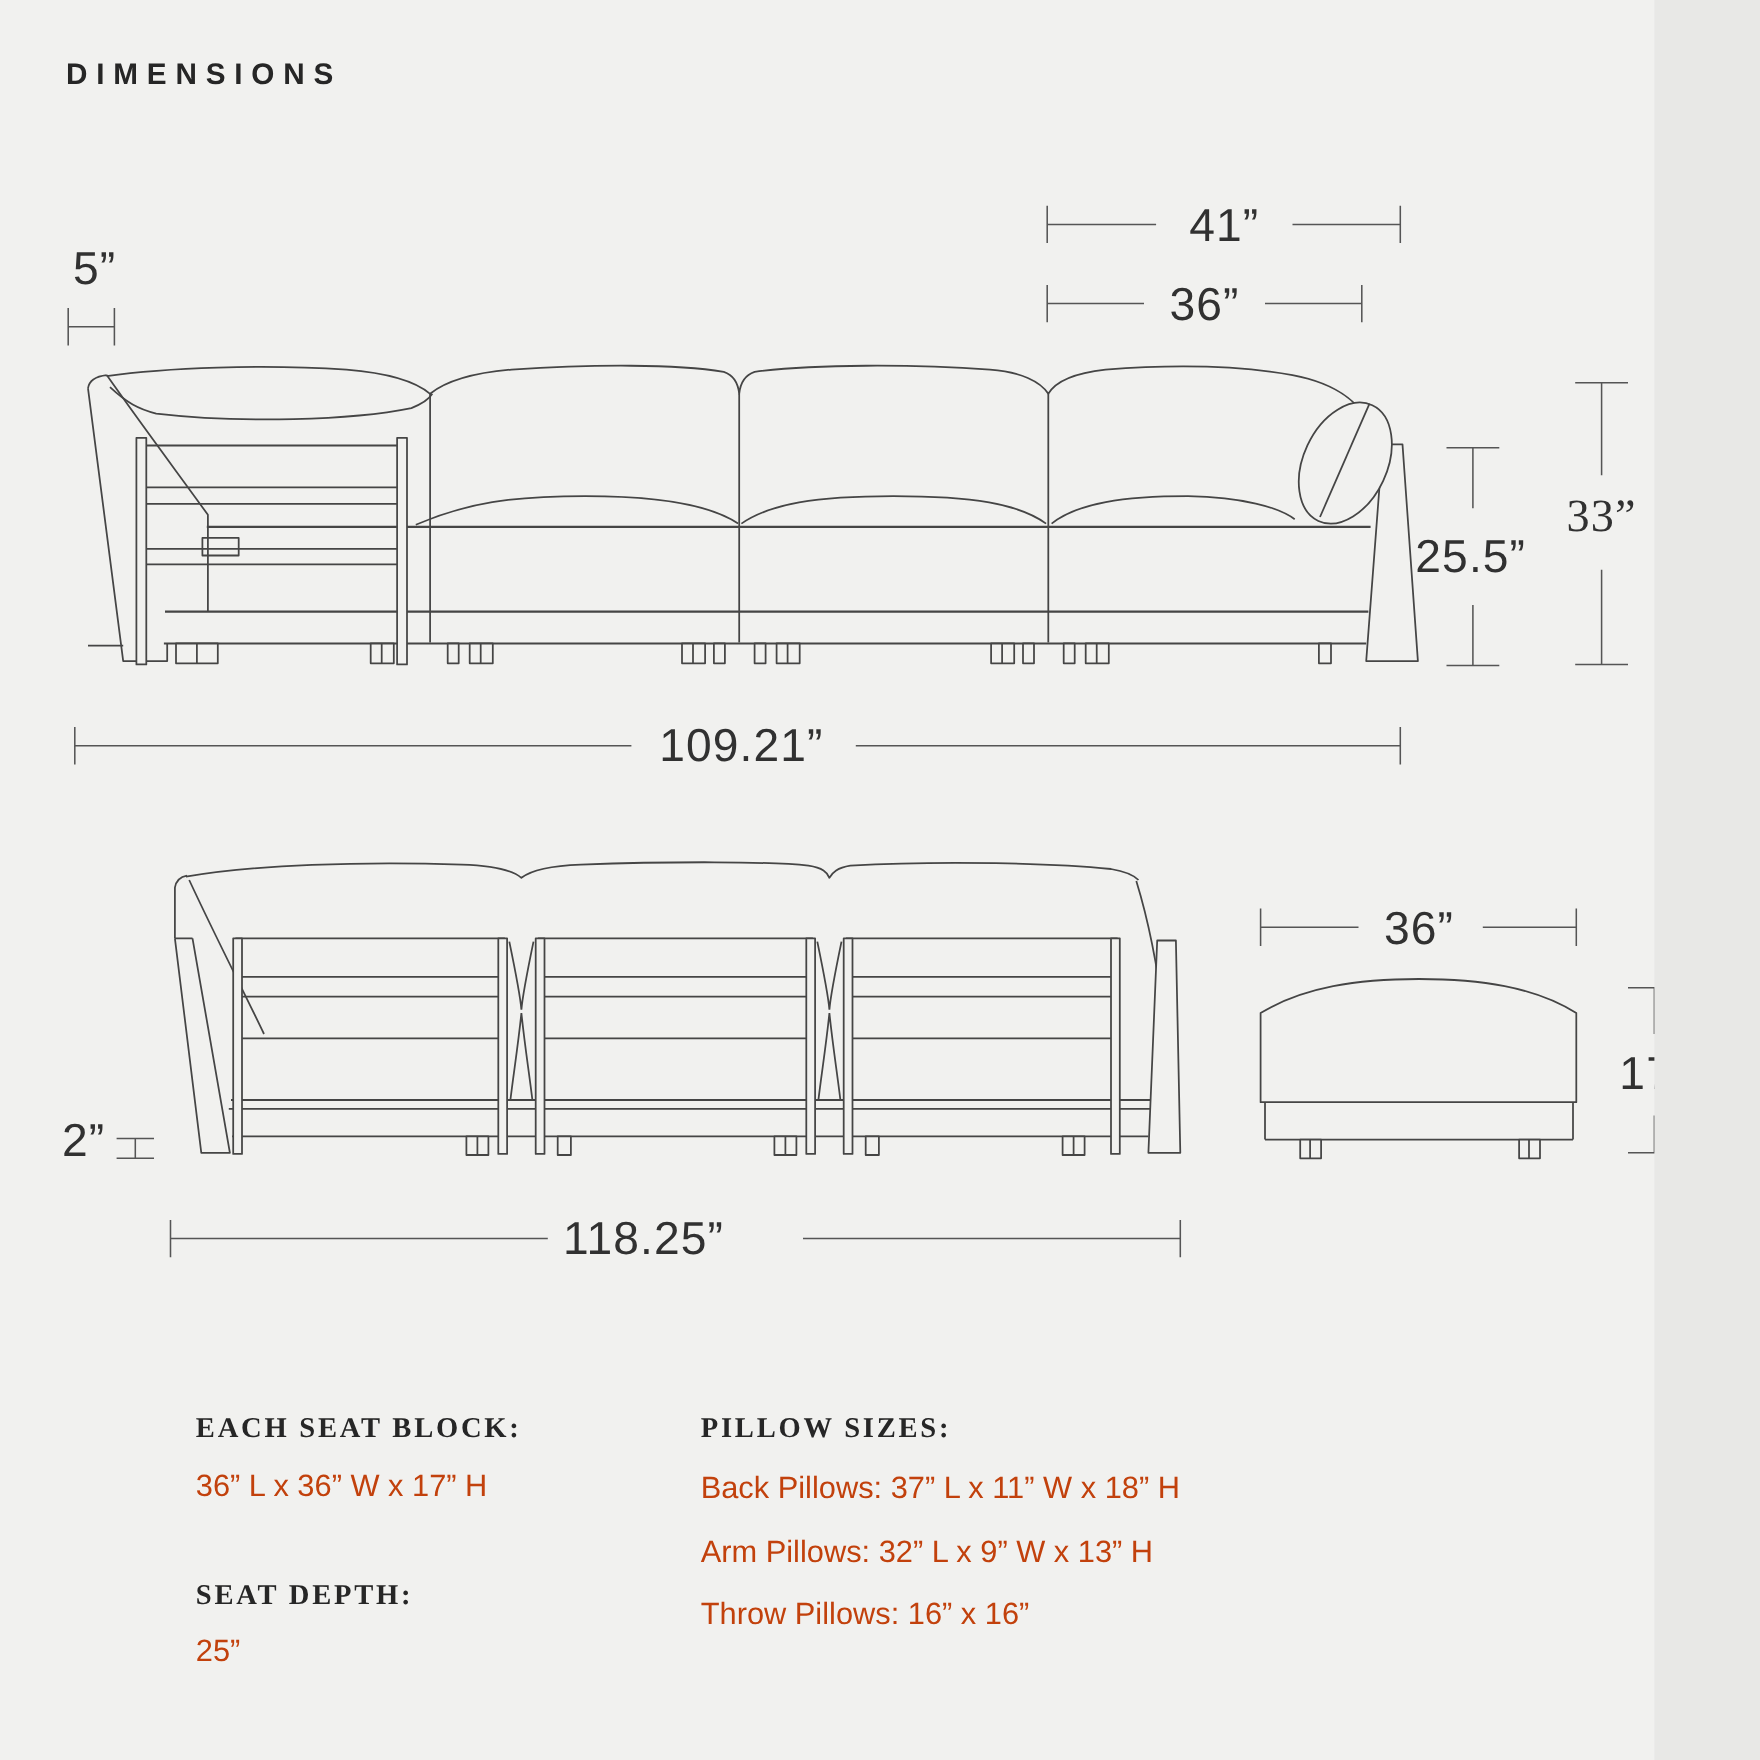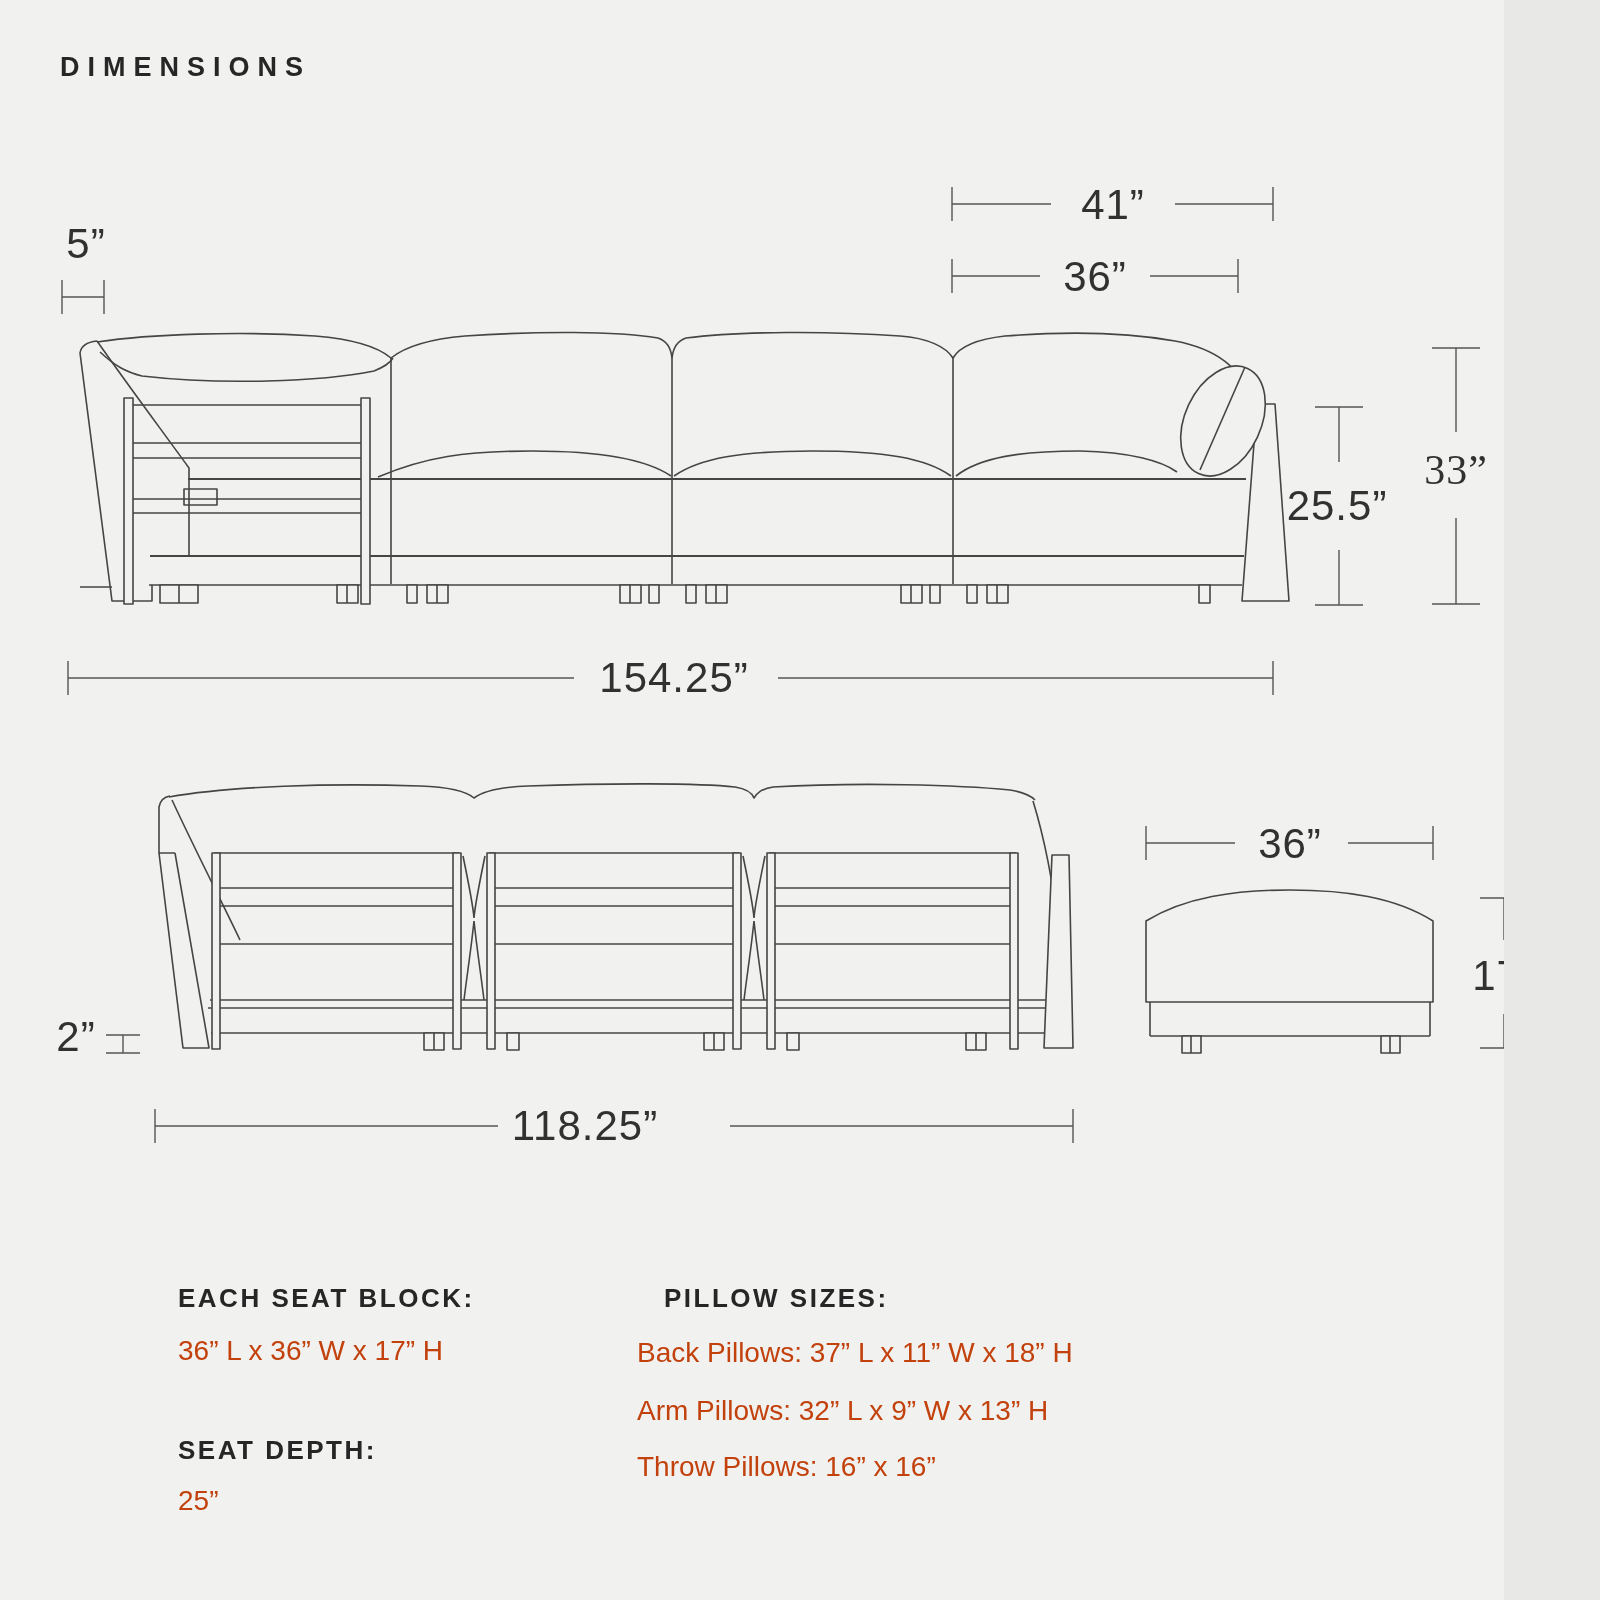--- a/index.html
+++ b/index.html
@@ -15,21 +15,21 @@
     font-size:27px;font-weight:bold;letter-spacing:8px;color:#262626;
     white-space:nowrap;
   }
   .dim{
     position:absolute;transform:translate(-50%,-50%);
     font-size:42px;font-weight:400;color:#313131;letter-spacing:1px;
     white-space:nowrap;line-height:1;
   }
   .spec-h{
     position:absolute;font-size:26px;font-weight:bold;letter-spacing:2.5px;
-    color:#262626;white-space:nowrap;line-height:1.1;
+    color:#262626;white-space:nowrap;line-height:1.1;font-family:Liberation Serif, serif;
   }
   .spec-v{
     position:absolute;font-size:28px;font-weight:400;color:#c2410c;
     white-space:nowrap;line-height:1.1;
   }
 </style>
 </head>
 <body>
 
 <div class="page">
@@ -155,29 +155,29 @@
       <path d="M1146,826 L1146,860 M1433,826 L1433,860 M1146,843 L1235,843 M1348,843 L1433,843"></path>
       <path d="M1480,898 L1528,898 M1480,1048 L1528,1048 M1504,898 L1504,940 M1504,1014 L1504,1048"></path>
     </g>
   </svg>
 
   <div class="dim" style="left:86px;top:244px;">5”</div>
   <div class="dim" style="left:1113px;top:205px;">41”</div>
   <div class="dim" style="left:1095px;top:277px;">36”</div>
   <div class="dim" style="left:1337px;top:506px;">25.5”</div>
   <div class="dim" style="left:1456px;top:470px;font-family:Liberation Serif, serif;">33”</div>
-  <div class="dim" style="left:674px;top:678px;">154.25”</div>
+  <div class="dim" style="left:674px;top:678px;">109.21”</div>
   <div class="dim" style="left:76px;top:1037px;">2”</div>
   <div class="dim" style="left:585px;top:1126px;">118.25”</div>
   <div class="dim" style="left:1290px;top:844px;">36”</div>
   <div class="dim" style="left:1504px;top:976px;">17”</div>
 
   <div class="spec-h" style="left:178px;top:1284px;">EACH SEAT BLOCK:</div>
   <div class="spec-v" style="left:178px;top:1336px;">36” L x 36” W x 17” H</div>
   <div class="spec-h" style="left:178px;top:1436px;">SEAT DEPTH:</div>
   <div class="spec-v" style="left:178px;top:1486px;">25”</div>
 
-  <div class="spec-h" style="left:637px;top:1284px;margin-left:27px;">PILLOW SIZES:</div>
+  <div class="spec-h" style="left:637px;top:1284px;">PILLOW SIZES:</div>
   <div class="spec-v" style="left:637px;top:1338px;">Back Pillows: 37” L x 11” W x 18” H</div>
   <div class="spec-v" style="left:637px;top:1396px;">Arm Pillows: 32” L x 9” W x 13” H</div>
   <div class="spec-v" style="left:637px;top:1452px;">Throw Pillows: 16” x 16”</div>
 
 </div>
 
 </body></html>

